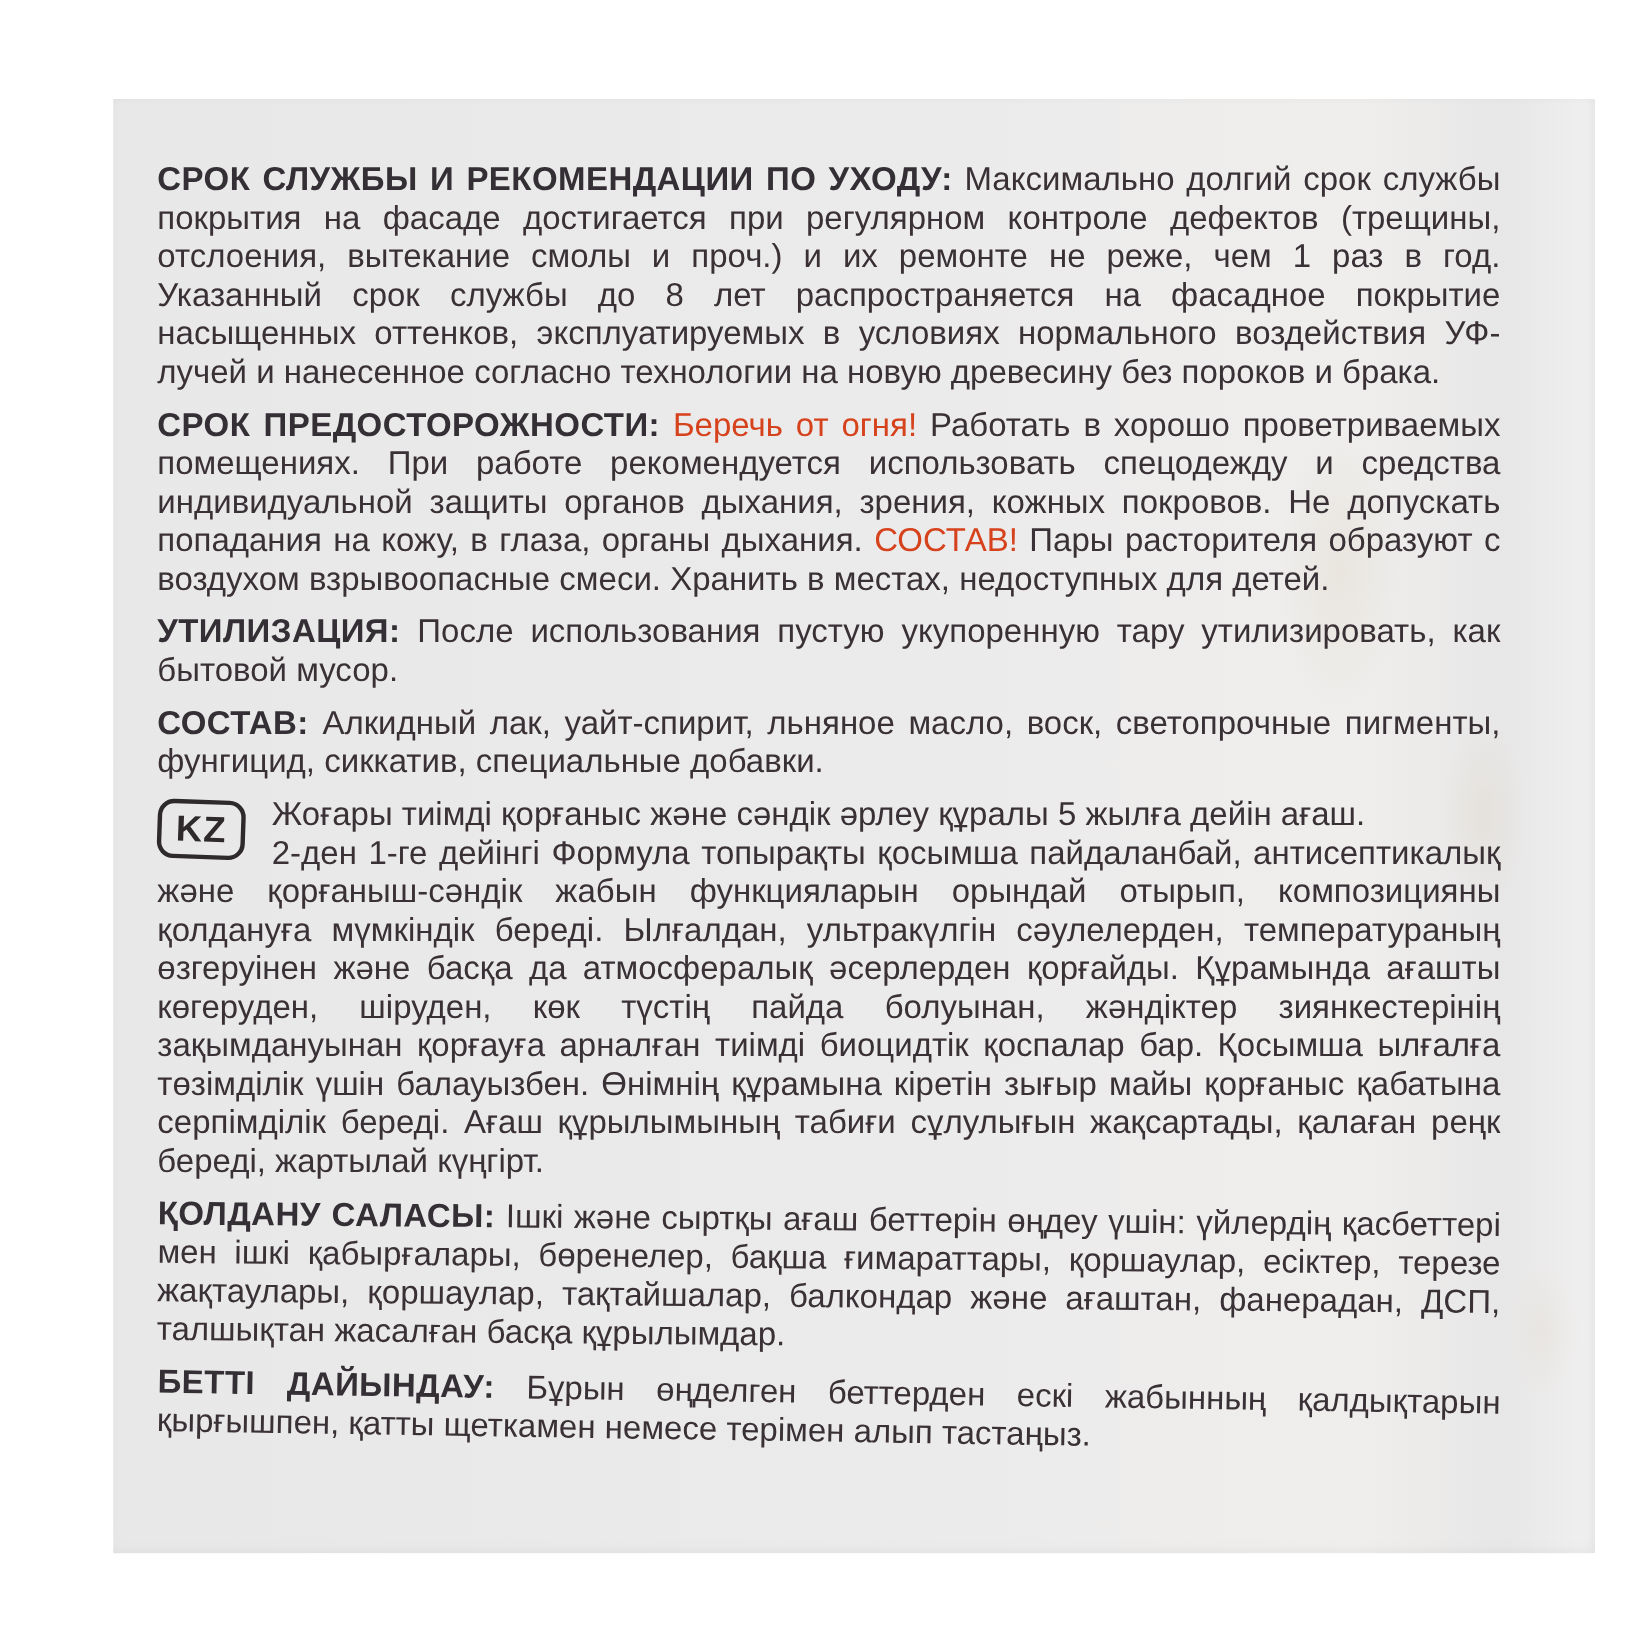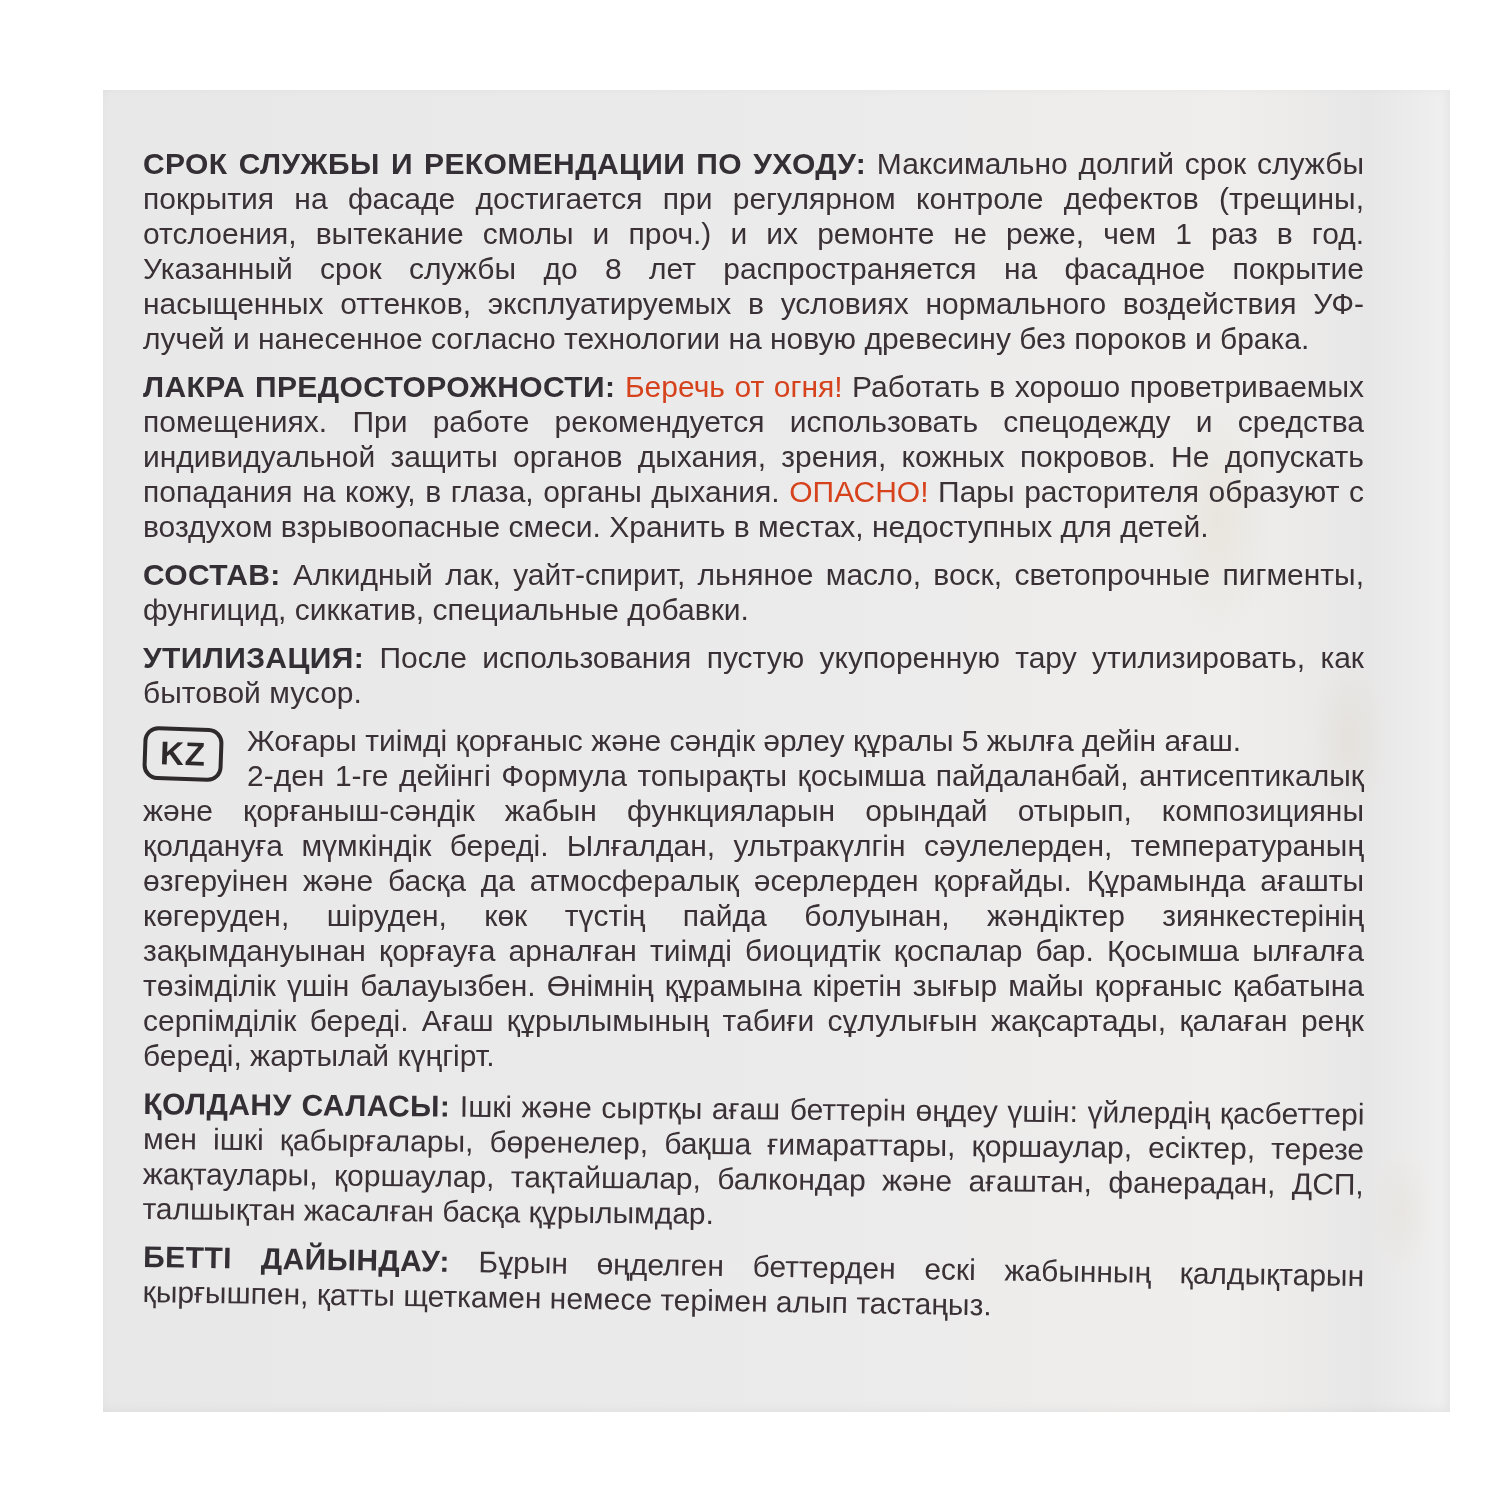--- a/index.html
+++ b/index.html
@@ -42,35 +42,35 @@
 <div class="page">
   <div class="label">
     <div class="content">
 
       <p class="para">
         <span class="h">СРОК СЛУЖБЫ И РЕКОМЕНДАЦИИ ПО УХОДУ:</span>
         <span>Максимально долгий срок службы покрытия на фасаде достигается при регулярном контроле дефектов (трещины, отслоения, вытекание смолы и проч.) и их ремонте не реже, чем 1 раз в год. Указанный срок службы до 8 лет распространяется на фасадное покрытие насыщенных оттенков, эксплуатируемых в условиях нормального воздействия УФ-лучей и нанесенное согласно технологии на новую древесину без пороков и брака.</span>
       </p>
 
       <p class="para">
-        <span class="h">ЛАКРА ПРЕДОСТОРОЖНОСТИ:</span>
+        <span class="h">СРОК ПРЕДОСТОРОЖНОСТИ:</span>
         <span class="red">Беречь от огня!</span>
         <span>Работать в хорошо проветриваемых помещениях. При работе рекомендуется использовать спецодежду и средства индивидуальной защиты органов дыхания, зрения, кожных покровов. Не допускать попадания на кожу, в глаза, органы дыхания.</span>
-        <span class="red">ОПАСНО!</span>
+        <span class="red">СОСТАВ!</span>
         <span>Пары расторителя образуют с воздухом взрывоопасные смеси. Хранить в местах, недоступных для детей.</span>
+      </p>
+
+      <p class="para">
+        <span class="h">УТИЛИЗАЦИЯ:</span>
+        <span>После использования пустую укупоренную тару утилизировать, как бытовой мусор.</span>
       </p>
 
       <p class="para">
         <span class="h">СОСТАВ:</span>
         <span>Алкидный лак, уайт-спирит, льняное масло, воск, светопрочные пигменты, фунгицид, сиккатив, специальные добавки.</span>
-      </p>
-
-      <p class="para">
-        <span class="h">УТИЛИЗАЦИЯ:</span>
-        <span>После использования пустую укупоренную тару утилизировать, как бытовой мусор.</span>
       </p>
 
 
       <p class="para" lang="kk">
         <span class="kz-badge">KZ</span>
         <span>Жоғары тиімді қорғаныс және сәндік әрлеу құралы 5 жылға дейін ағаш.</span><br>
         <span>2-ден 1-ге дейінгі Формула топырақты қосымша пайдаланбай, антисептикалық және қорғаныш-сәндік жабын функцияларын орындай отырып, композицияны қолдануға мүмкіндік береді. Ылғалдан, ультракүлгін сәулелерден, температураның өзгеруінен және басқа да атмосфералық әсерлерден қорғайды. Құрамында ағашты көгеруден, шіруден, көк түстің пайда болуынан, жәндіктер зиянкестерінің зақымдануынан қорғауға арналған тиімді биоцидтік қоспалар бар. Қосымша ылғалға төзімділік үшін балауызбен. Өнімнің құрамына кіретін зығыр майы қорғаныс қабатына серпімділік береді. Ағаш құрылымының табиғи сұлулығын жақсартады, қалаған реңк береді, жартылай күңгірт.</span>
       </p>
 
       <p class="para tilt-a" lang="kk">

